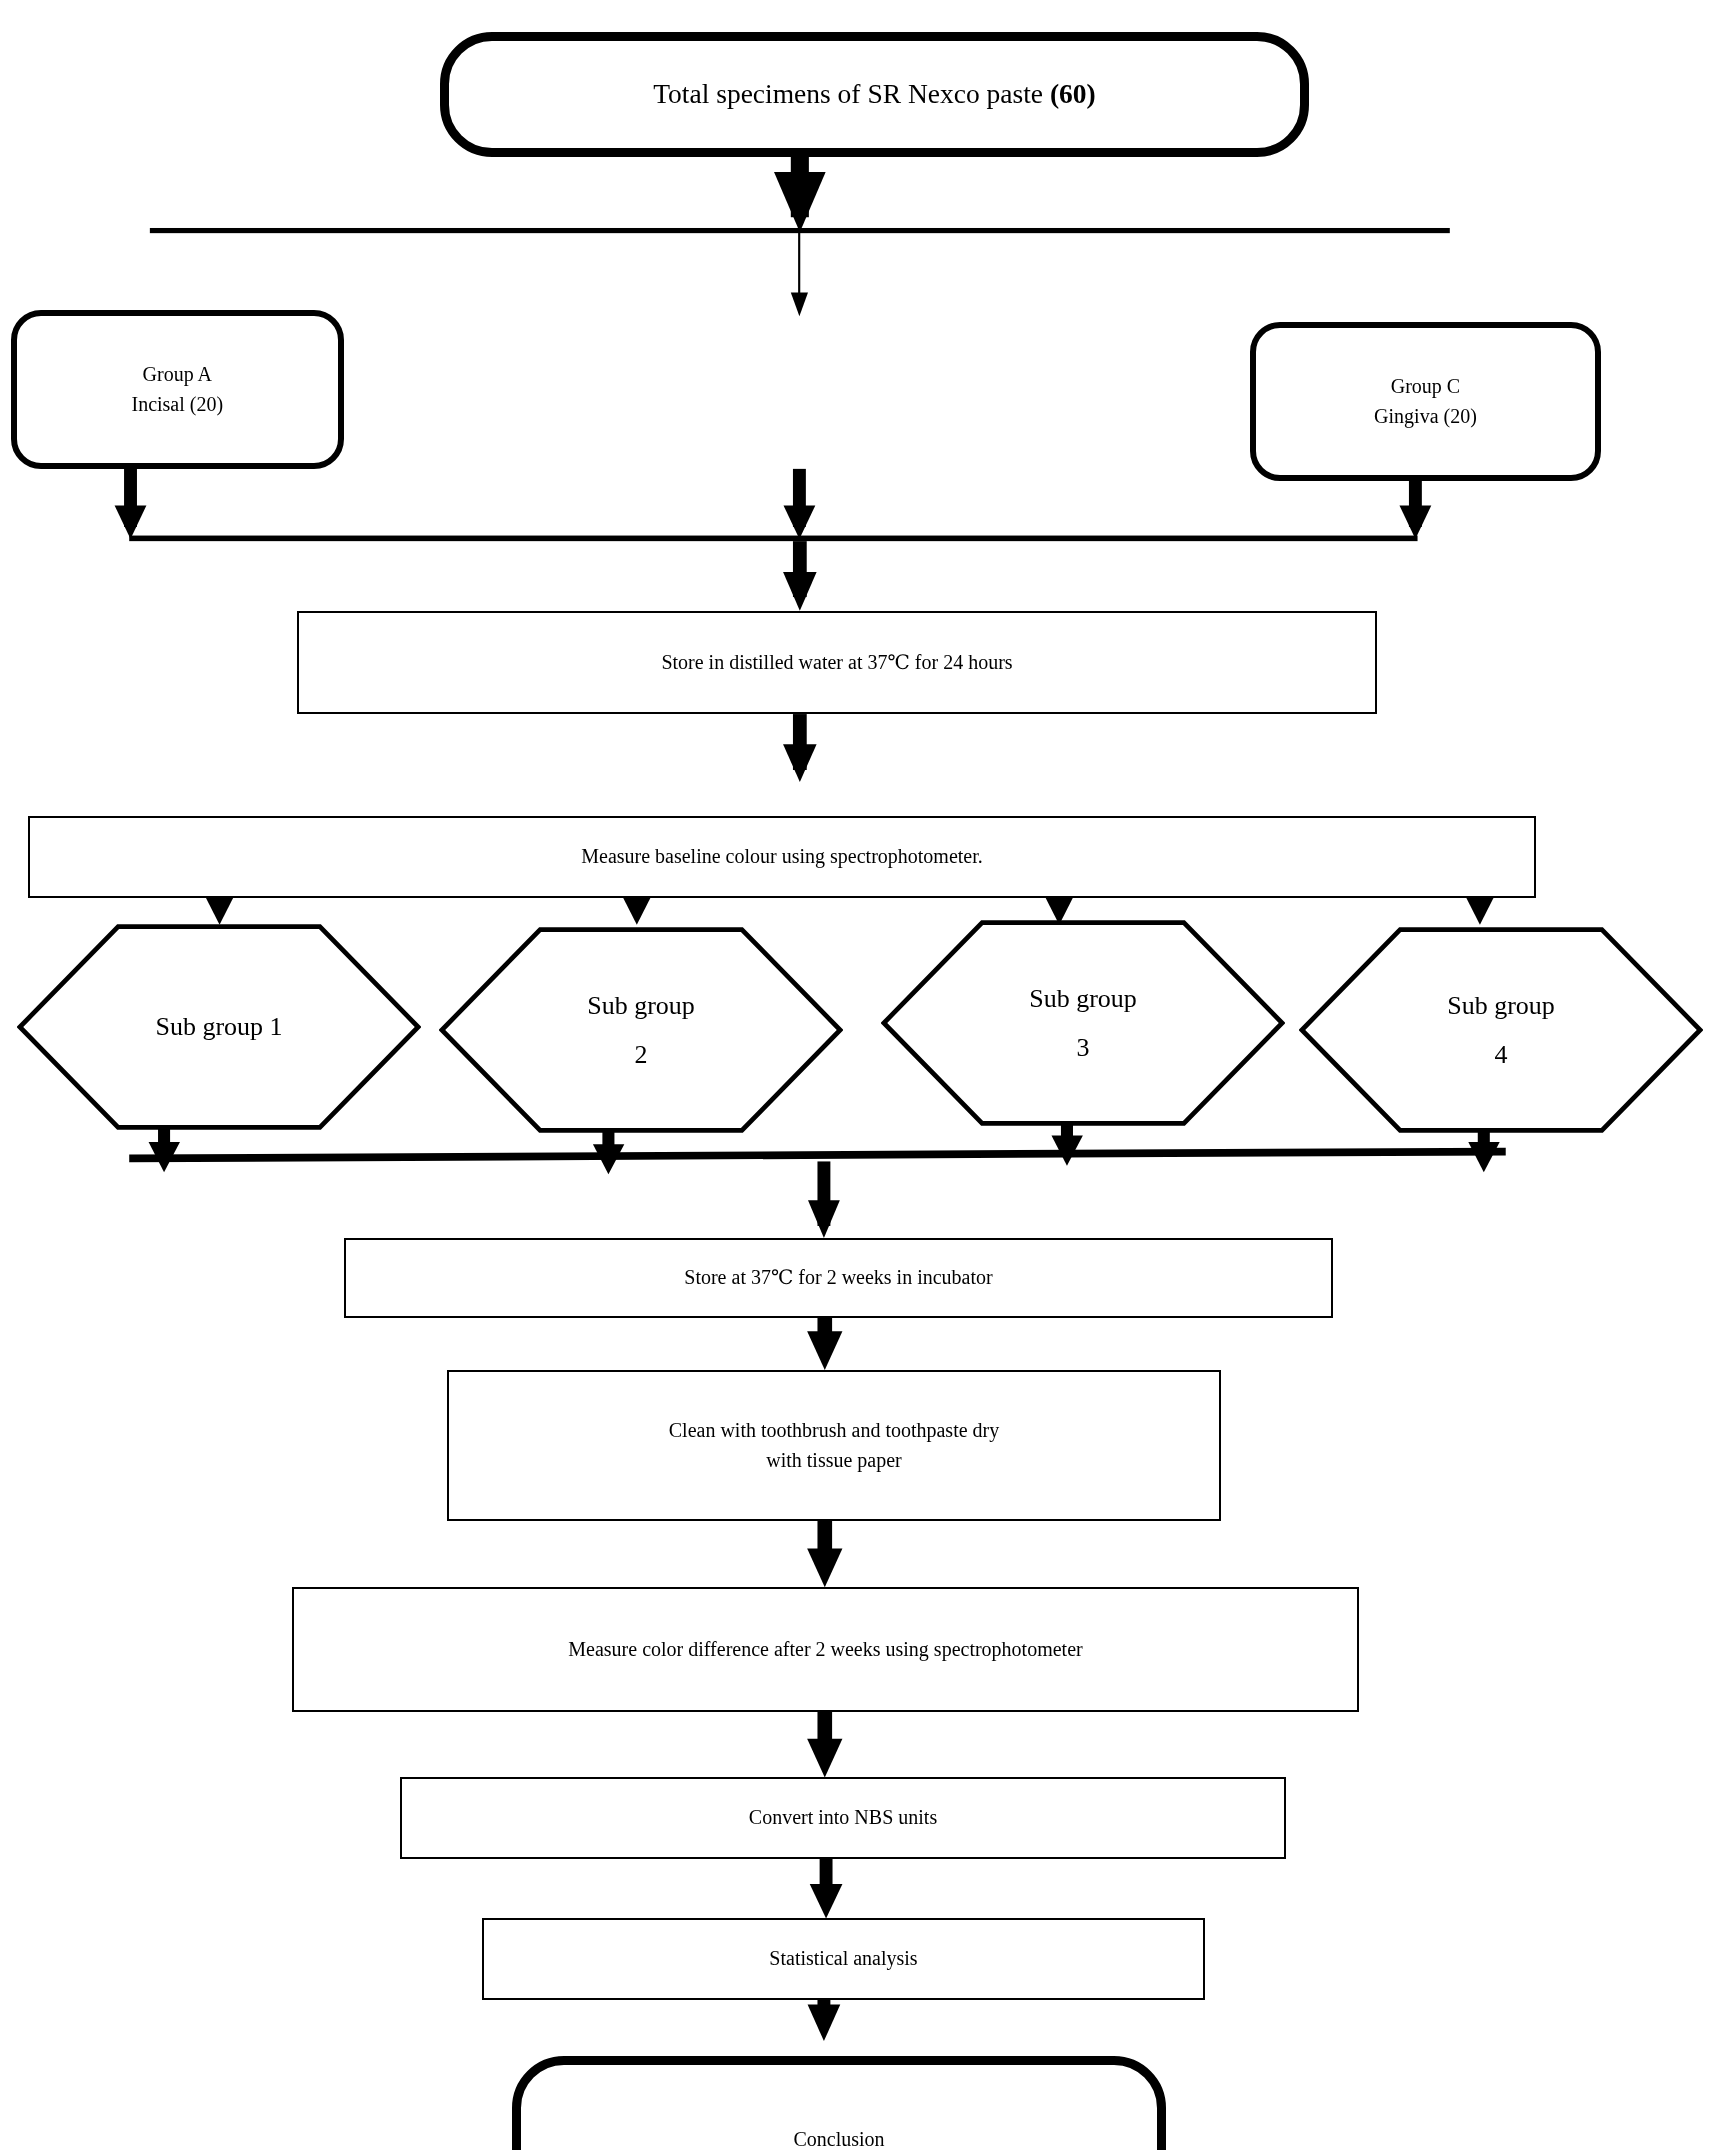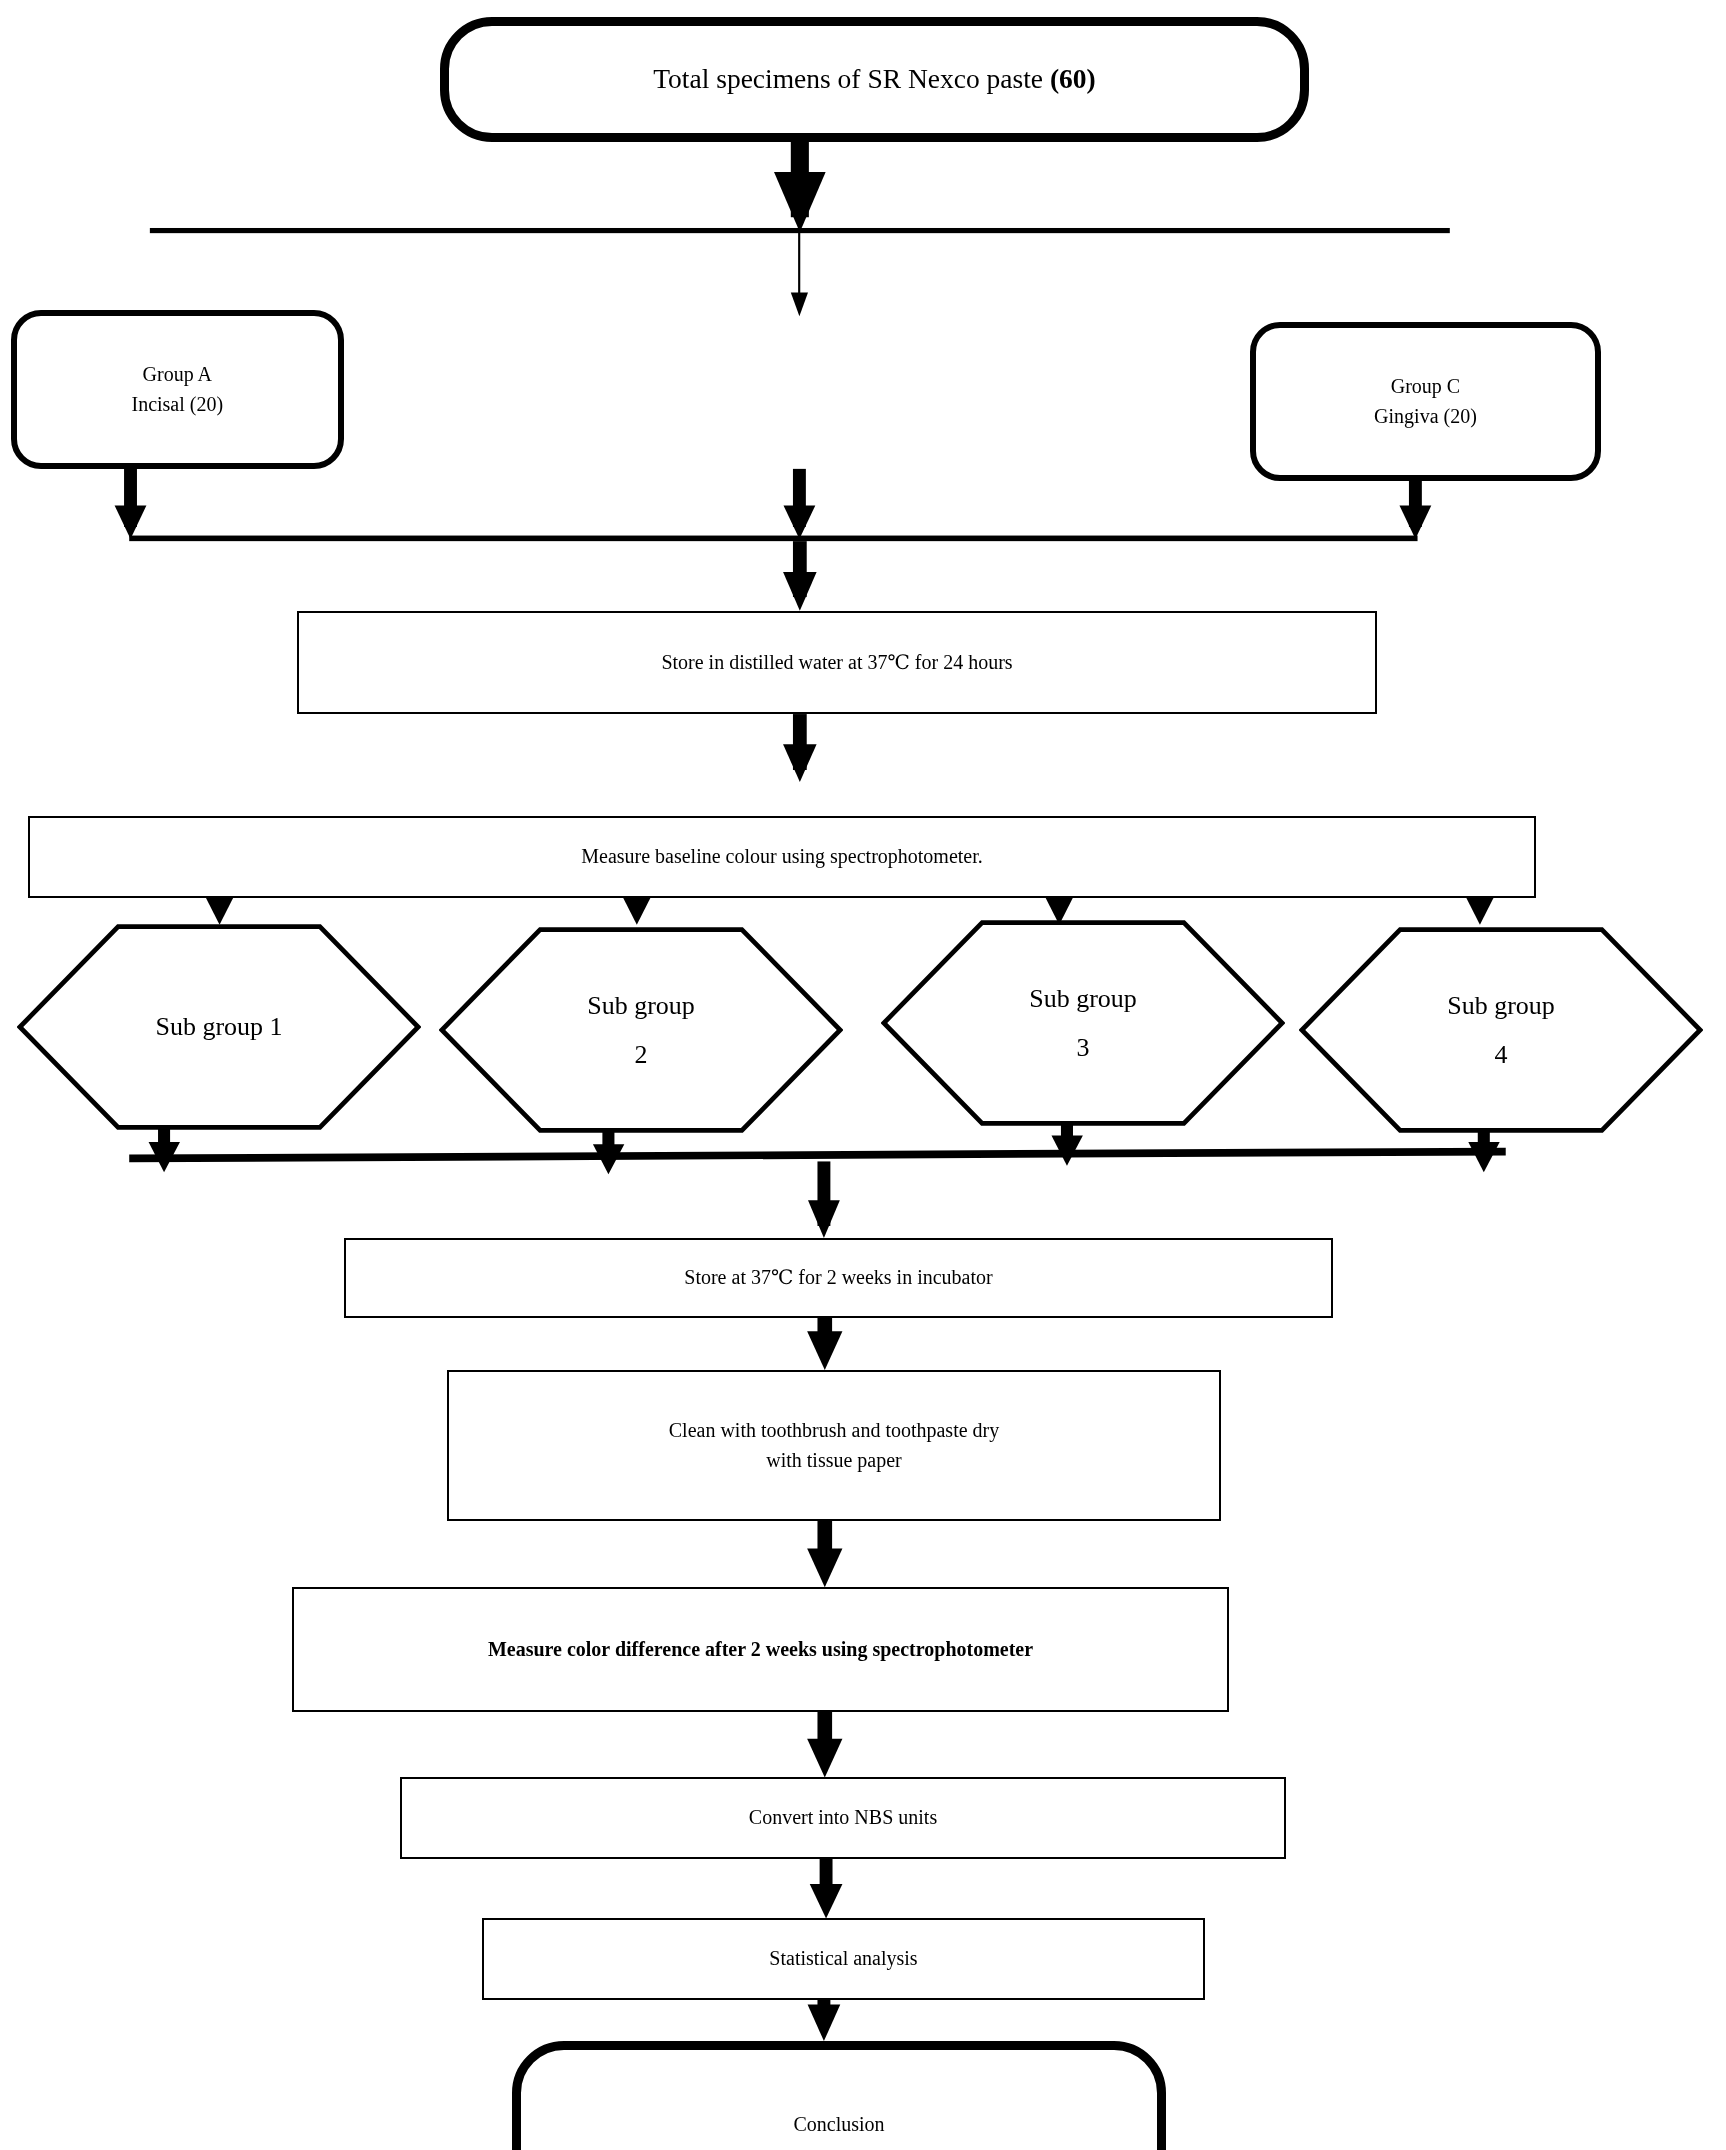--- a/index.html
+++ b/index.html
@@ -24,20 +24,21 @@
     text-align:center;
     background:#ffffff;
     line-height:1.48;
   }
   .node .ln{display:block;white-space:nowrap;}
 
   
   .terminator{
     border:9.5px solid #000;
     border-radius:52px;
+    margin-top:15px;
   }
   
   .groupbox{
     border:6px solid #000;
     border-radius:30px;
   }
   
   .process{
     border:2.2px solid #000;
     border-radius:0;
@@ -243,21 +244,21 @@
 
   <div class="node process fs-62" style="left:344px;top:1238px;width:989px;height:80px;">
     <span class="ln">Store at 37℃ for 2 weeks in incubator</span>
   </div>
 
   <div class="node process fs-62" style="left:447px;top:1370px;width:774px;height:151px;">
     <span class="ln">Clean with toothbrush and toothpaste dry</span>
     <span class="ln">with tissue paper</span>
   </div>
 
-  <div class="node process fs-62" style="left:292px;top:1587px;width:937px;height:125px;font-weight:bold;">
+  <div class="node process fs-62" style="left:292px;top:1587px;width:1067px;height:125px;">
     <span class="ln">Measure color difference after 2 weeks using spectrophotometer</span>
   </div>
 
   <div class="node process fs-62" style="left:482px;top:1918px;width:723px;height:82px;">
     <span class="ln">Statistical analysis</span>
   </div>
 
   <div class="node process fs-62" style="left:400px;top:1777px;width:886px;height:82px;">
     <span class="ln">Convert into NBS units</span>
   </div>

